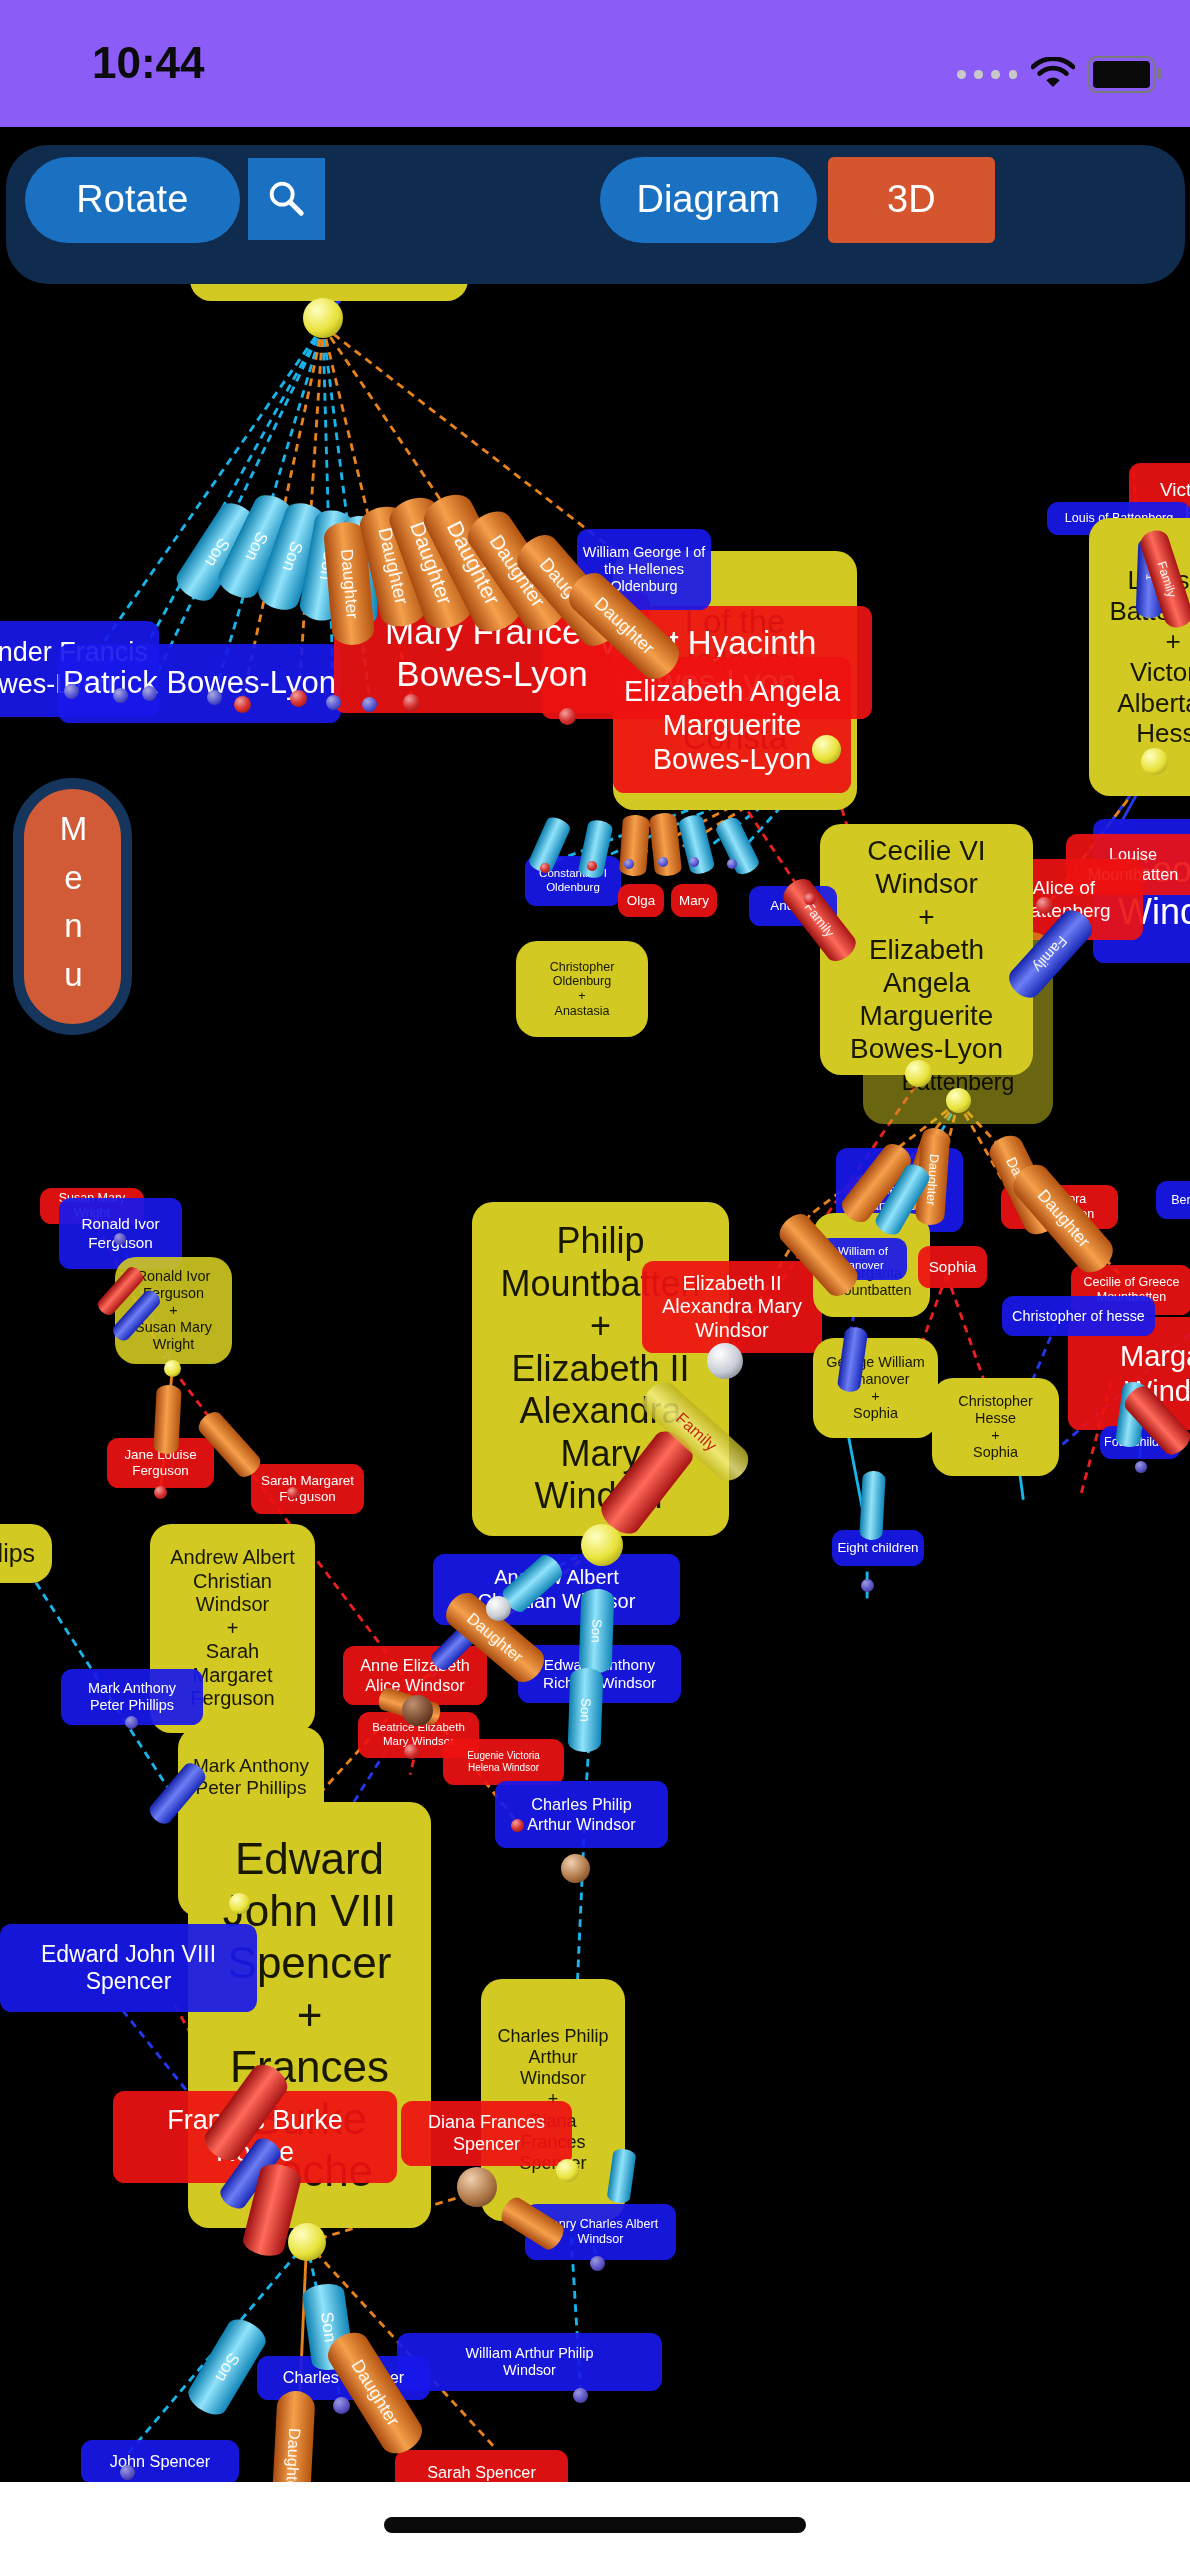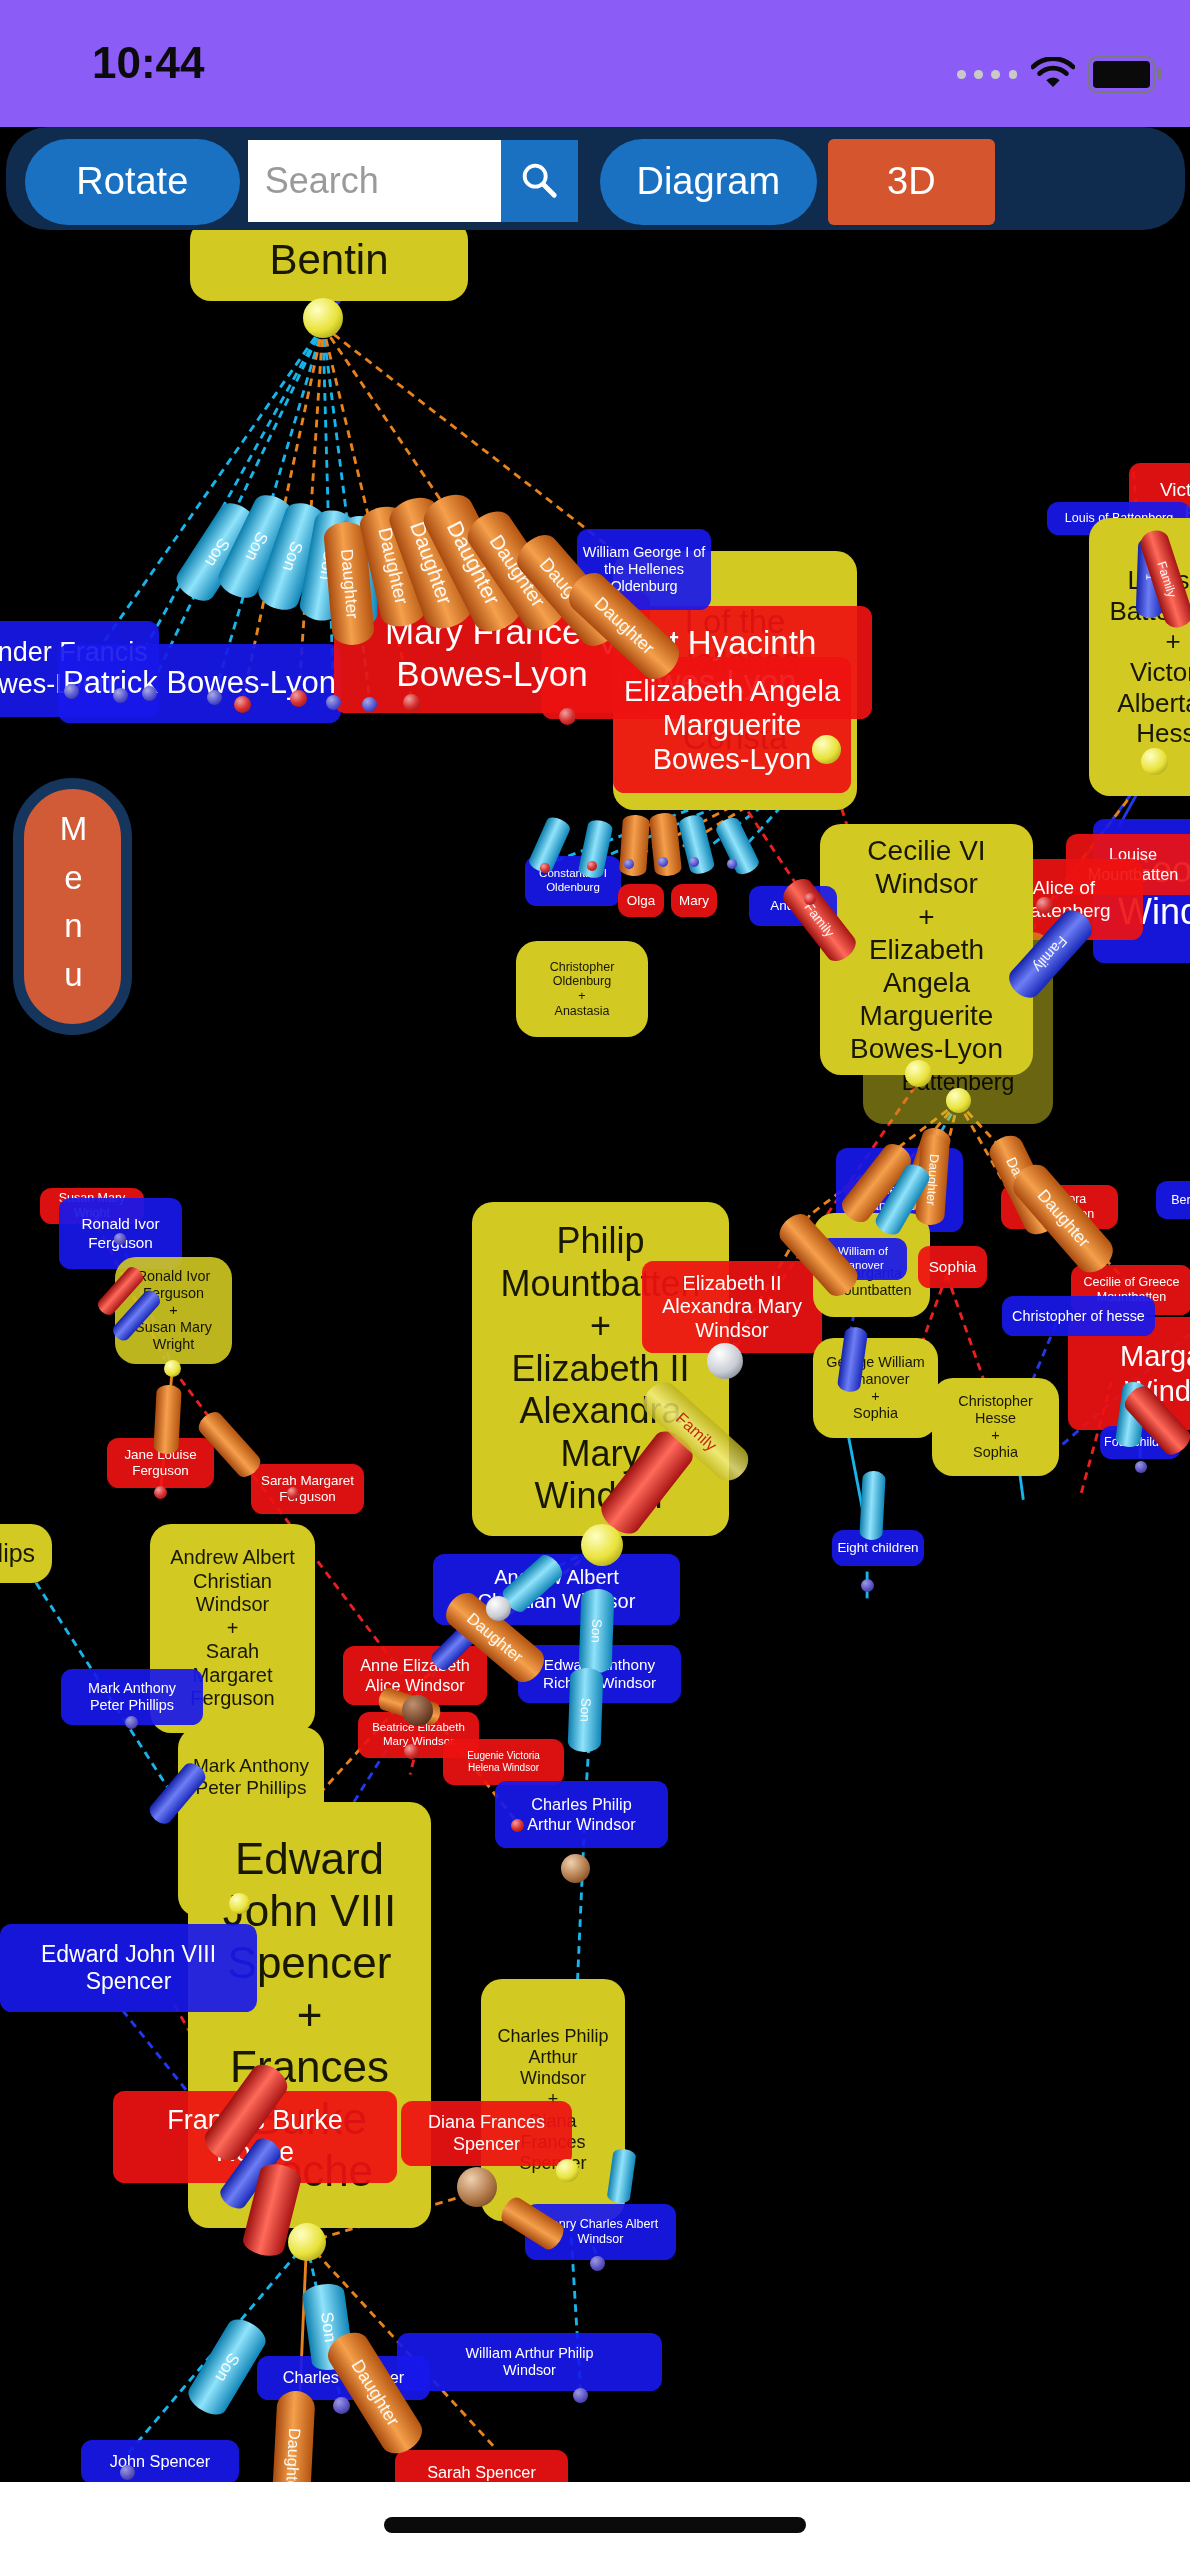--- a/index.html
+++ b/index.html
@@ -8,21 +8,21 @@
   
   .statusbar{position:absolute;left:0;top:0;width:1190px;height:127px;background:#8b5cf6;z-index:60;}
   .sb-time{position:absolute;left:92px;top:38px;font-size:44px;font-weight:700;color:#0b0b0b;}
   .sb-icons{position:absolute;right:35px;top:56px;display:flex;align-items:center;gap:13.4px;}
   .dots{display:flex;gap:8.6px;align-items:flex-end;}
   .dots i{width:8.6px;height:8.6px;border-radius:50%;background:#c9c9c9;display:block;}
   .batt{position:relative;width:63px;height:33px;border:2.9px solid #7a7a7a;border-radius:8.6px;}
   .batt::before{content:"";position:absolute;inset:2.9px;background:#0a0a0a;border-radius:3.8px;}
   .batt::after{content:"";position:absolute;right:-8.6px;top:9.6px;width:4.8px;height:11.5px;background:#7a7a7a;border-radius:0 2.9px 2.9px 0;}
   
-  .toolbar{position:absolute;left:5.8px;top:127px;width:1179px;height:103px;background:#0f2b4d;
+  .toolbar{position:absolute;left:5.8px;top:145px;width:1179px;height:139px;background:#0f2b4d;
            border-radius:42px;z-index:60;}
   .tb-btn{position:absolute;top:11.5px;height:86px;border:none;color:#fff;font-size:38px;
           font-family:"Liberation Sans",sans-serif;background:#1a71c2;cursor:pointer;}
   .pill{border-radius:43px;}
   .searchwrap{position:absolute;left:242px;top:13.4px;height:82px;display:flex;}
   .searchwrap input{width:253px;height:82px;border:none;background:#fff;font-size:36px;
           padding:0 17px;box-sizing:border-box;font-family:"Liberation Sans",sans-serif;color:#333;}
   .searchwrap input::placeholder{color:#9a9a9a;}
   .searchbtn{width:77px;height:82px;border:none;background:#1a71c2;cursor:pointer;}
   
@@ -614,21 +614,20 @@
         <path d="M9 17 a20 20 0 0 1 28 0" stroke="#0a0a0a" stroke-width="5" fill="none" stroke-linecap="round"></path>
         <path d="M2 10 a30 30 0 0 1 42 0" stroke="#0a0a0a" stroke-width="5" fill="none" stroke-linecap="round"></path>
       </svg>
       <span class="batt"></span>
     </div>
   </div>
 
   <div class="toolbar">
     <button class="tb-btn pill" style="left:19px;width:215px;">Rotate</button>
     <div class="searchwrap">
-      <input type="text" placeholder="Search" style="">
       <button class="searchbtn">
         <svg width="42" height="42" viewBox="0 0 44 44">
           <circle cx="18" cy="18" r="11" stroke="#fff" stroke-width="4" fill="none"></circle>
           <line x1="27" y1="27" x2="38" y2="38" stroke="#fff" stroke-width="5" stroke-linecap="round"></line>
         </svg>
       </button>
     </div>
     <button class="tb-btn pill" style="left:594px;width:217px;">Diagram</button>
     <button class="tb-btn" style="left:822px;width:167px;background:#d4552e;border-radius:5.8px;">3D</button>
   </div>

